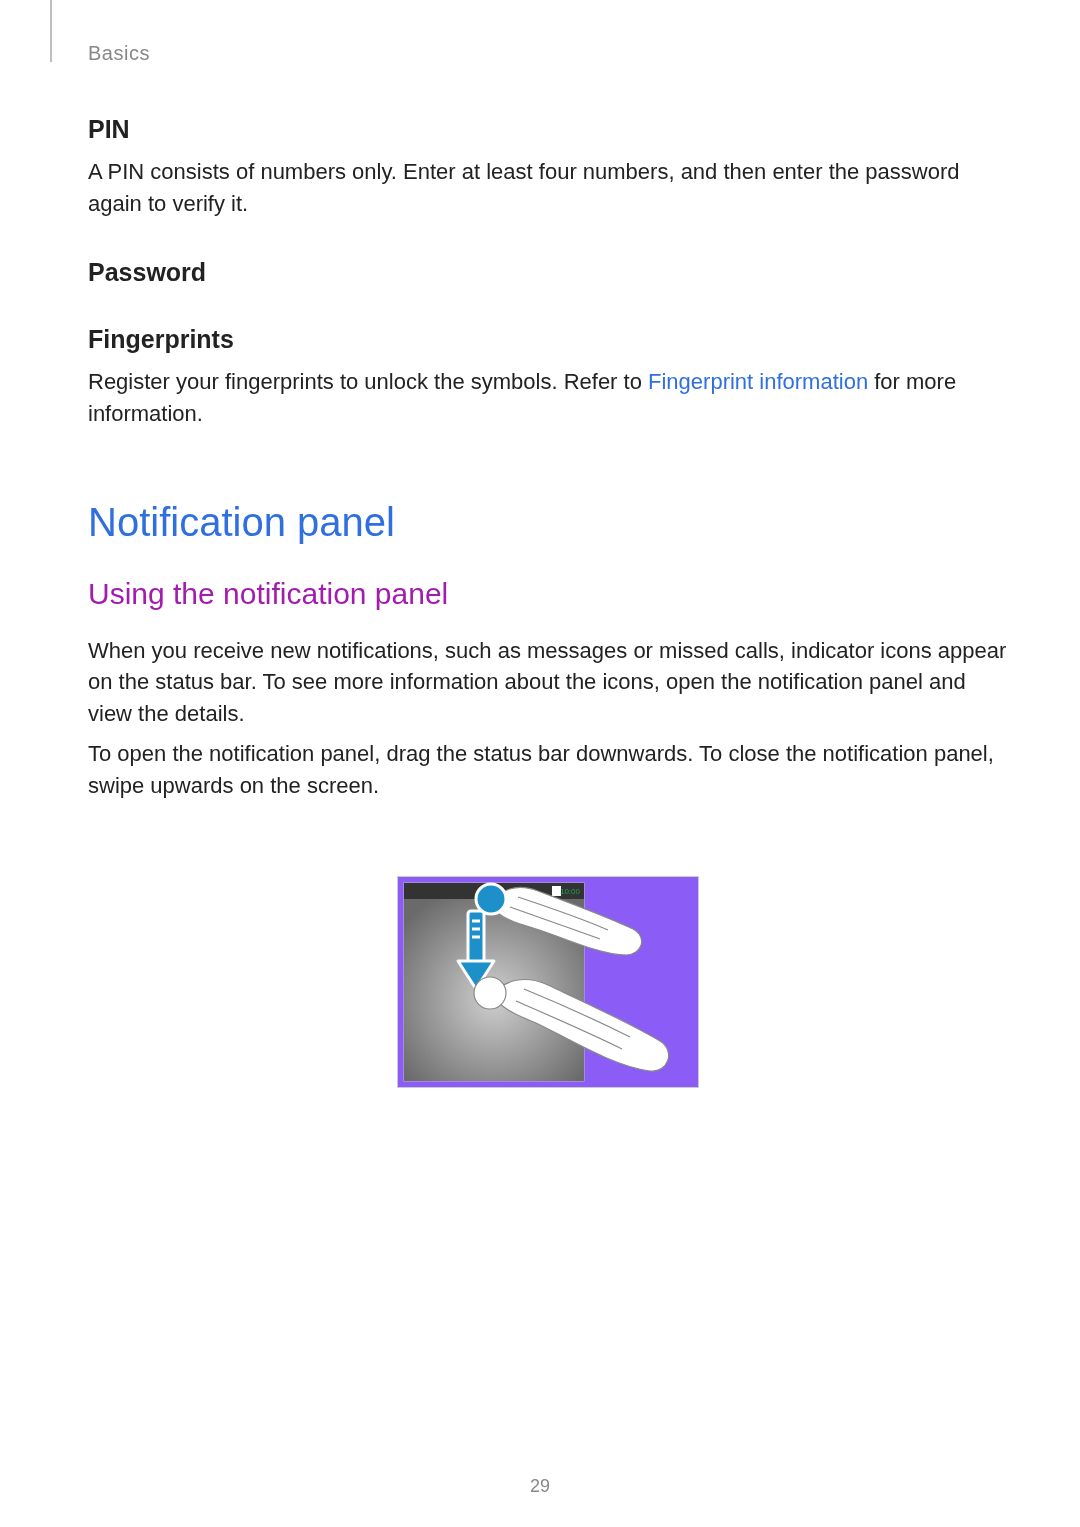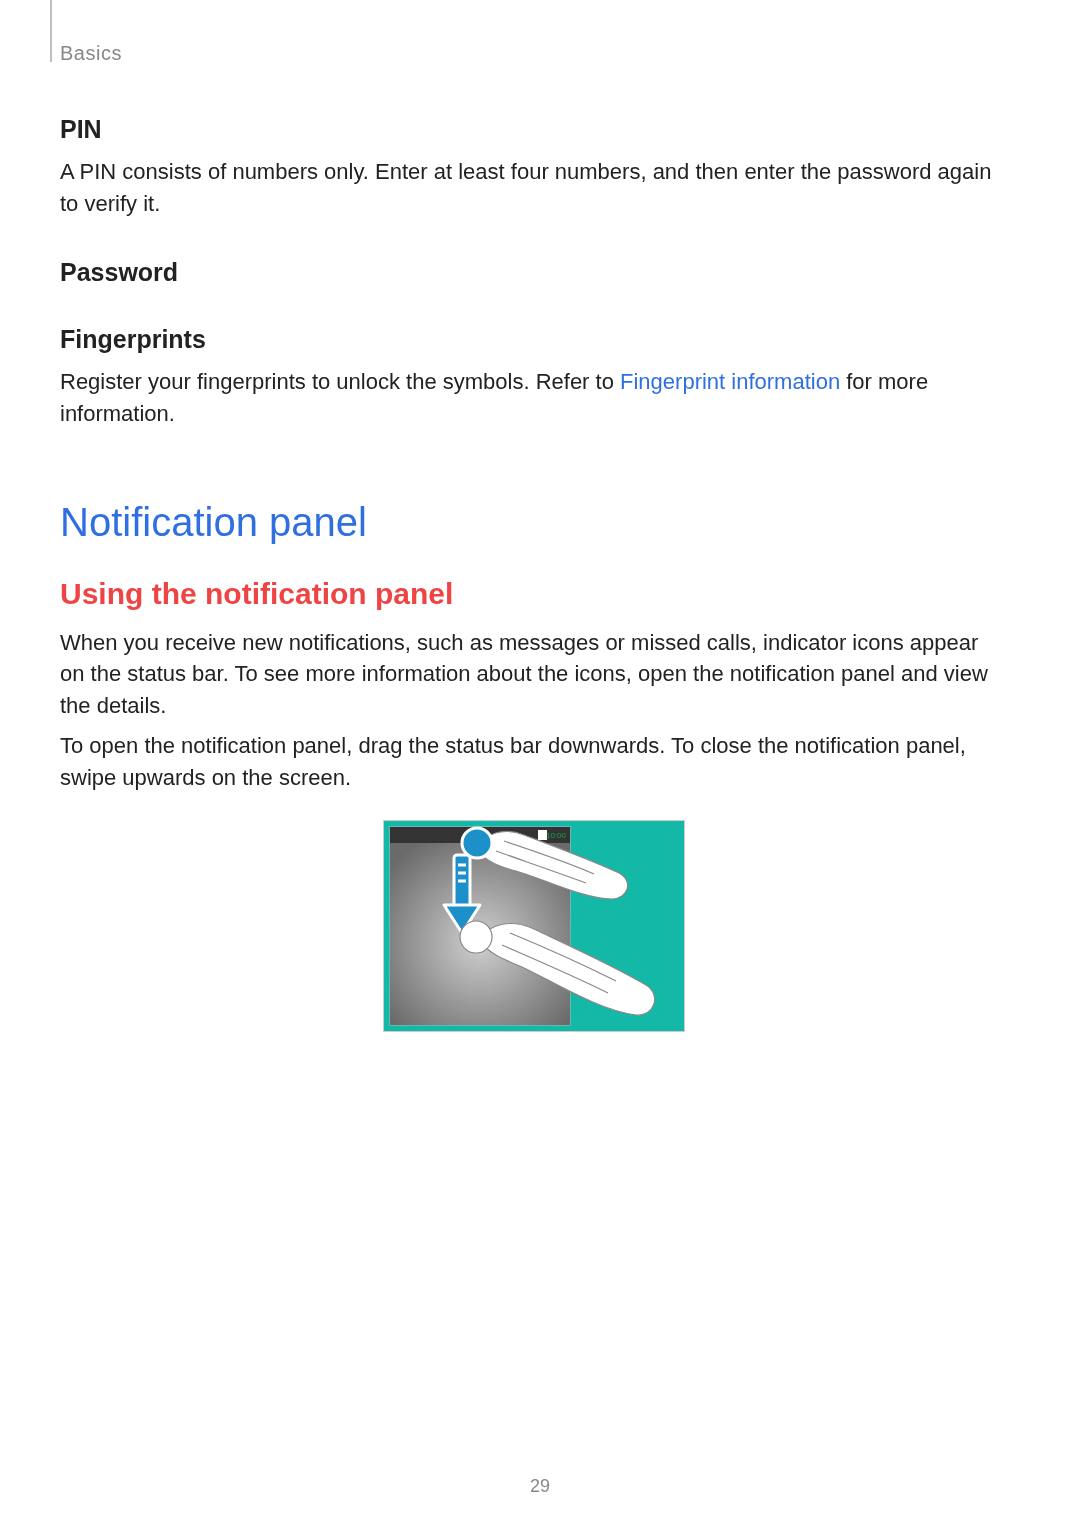--- a/index.html
+++ b/index.html
@@ -6,21 +6,21 @@
     margin: 0;
     padding: 0;
     font-family: "Segoe UI", "Helvetica Neue", Arial, sans-serif;
     color: #222;
     background: #fff;
     width: 1080px;
     height: 1527px;
     position: relative;
   }
   .page {
-    padding: 20px 72px 40px 60px;
+    padding: 20px 72px 40px 88px;
     box-sizing: border-box;
   }
   .header-rule {
     position: absolute;
     left: 50px;
     top: 0;
     width: 2px;
     height: 62px;
     background: #bfbfbf;
   }
@@ -48,37 +48,38 @@
     color: #2f6fe0;
   }
   .h1 {
     color: #2f6fe0;
     font-size: 40px;
     font-weight: 400;
     margin-top: 70px;
     margin-bottom: 28px;
   }
   .h2 {
-    color: #ef4444;
+    color: #a21caf;
     font-size: 30px;
-    font-weight: 700;
+    font-weight: 400;
     margin-top: 32px;
-    margin-bottom: 16px;
+    margin-bottom: 24px;
   }
   .illus-wrap {
     text-align: center;
     margin-top: 26px;
   }
   .illus {
     display: inline-block;
     border: 1px solid #ccc;
     width: 300px;
     height: 210px;
-    background: #14b8a6;
+    background: #8b5cf6;
     position: relative;
+    margin-top: 48px;
   }
   .page-number {
     position: absolute;
     bottom: 30px;
     left: 0;
     right: 0;
     text-align: center;
     color: #888;
     font-size: 18px;
   }

